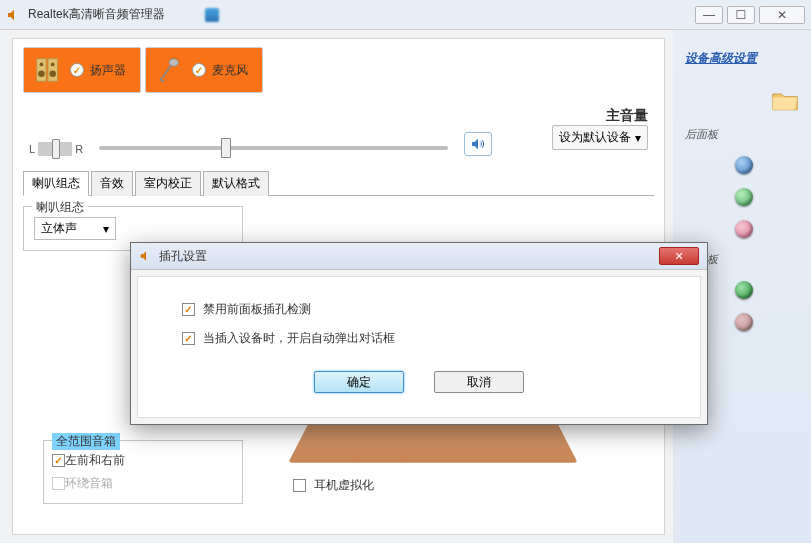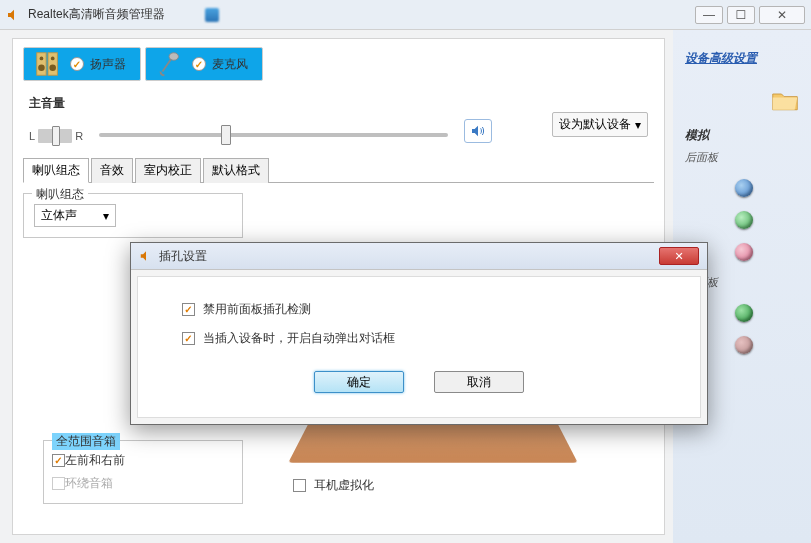--- a/index.html
+++ b/index.html
@@ -19,30 +19,30 @@
   
   
   .main { display: flex; height: calc(100% - 30px); }
   .content-area { flex: 1; padding: 8px 8px 8px 12px; }
   .side-panel { width: 138px; background: linear-gradient(180deg, #e8eef7 0%, #dfe8f3 100%); padding: 20px 12px; }
   
   .white-card { background: #fff; border: 1px solid #d4d4d4; height: 100%; position: relative; padding: 8px 10px 10px 10px; }
   
   
   .device-tabs { display: flex; gap: 4px; margin-bottom: 14px; }
-  .dev-tab { display: flex; align-items: center; gap: 6px; padding: 4px 14px 4px 8px; background: #0ea5e9; border: 1px solid #ccc; border-radius: 2px; cursor: pointer; height: 34px; }
+  .dev-tab { display: flex; align-items: center; gap: 6px; padding: 4px 14px 4px 8px; background: #f97316; border: 1px solid #ccc; border-radius: 2px; cursor: pointer; height: 46px; }
   .dev-tab.active {}
   .dev-tab-icon { width: 32px; height: 32px; display:flex; align-items:center; justify-content:center; }
   .dev-tab-label { font-size: 12px; color: #333; }
   .check-badge { width:14px;height:14px;border-radius:50%;background:#fff;border:1px solid #999;position:relative;display:inline-flex;align-items:center;justify-content:center;}
   .check-badge::after{content:'✓';font-size:10px;color:#e28a00;font-weight:bold;}
   
   
   .volume-row { display:flex; align-items:flex-end; gap:10px; padding: 0 6px 14px 6px; }
-  .vol-label { font-size: 12px; font-weight: bold; color: #333; }
+  .vol-label { font-size: 14px; font-weight: bold; color: #333; text-align: right; }
   .balance-widget { display:flex; align-items:center; gap:3px; font-size:11px; color:#555; }
   .bal-slider { width:34px; height:14px; background:#ccc; position:relative; border-radius:1px;}
   .bal-thumb { position:absolute; left:40%; top:-3px; width:8px; height:20px; background:#f0f0f0; border:1px solid #888; border-radius:1px;}
   .main-slider { flex:1; height: 4px; background: #bfbfbf; position:relative; border-radius:2px; margin: 0 6px 6px 6px;}
   .main-slider .thumb { position:absolute; left:35%; top:-8px; width:10px; height:20px; background:#f0f0f0; border:1px solid #888; border-radius:1px;}
   .spk-btn { width:28px; height:24px; border:1px solid #9bbbe0; border-radius:3px; background:#fff; display:flex;align-items:center;justify-content:center;cursor:pointer; }
   .default-dd { display:flex;align-items:center;gap:4px;border:1px solid #bbb;padding:3px 6px;font-size:12px;background:#f8f8f8;cursor:pointer;border-radius:2px;margin-bottom:6px;}
   
   
   .sub-tabs { display: flex; border-bottom: 1px solid #b0b0b0; margin-bottom: 10px; }
@@ -200,21 +200,20 @@
     </div>
   </div>
 
   <div class="side-panel" style="position:relative;font-style:italic;">
     <a class="side-link">设备高级设置</a>
     <svg class="folder-icon" viewBox="0 0 32 24">
         <path d="M2 4h10l3 3h15v15H2z" fill="#f5c96b" stroke="#c9953a"></path>
         <path d="M2 8h28l-3 14H2z" fill="#fbe0a0"></path>
       </svg>
     <div style="height:30px;"></div>
-    <div class="side-title">模拟</div>
     <div class="side-sub">后面板</div>
     <div class="jack" style="background:radial-gradient(circle at 35% 35%, #a9d0f0, #3a78c2);"></div>
     <div class="jack" style="background:radial-gradient(circle at 35% 35%, #b8eec0, #3aa14c);"></div>
     <div class="jack" style="background:radial-gradient(circle at 35% 35%, #f6c9d4, #d86a8b);"></div>
     <div class="side-sub" style="margin-top:8px;">前面板</div>
     <div class="jack" style="background:radial-gradient(circle at 35% 35%, #9de2a6, #1f8a34);"></div>
     <div class="jack" style="background:radial-gradient(circle at 35% 35%, #e6c1c1, #b08383);"></div>
   </div>
 </div>
 

